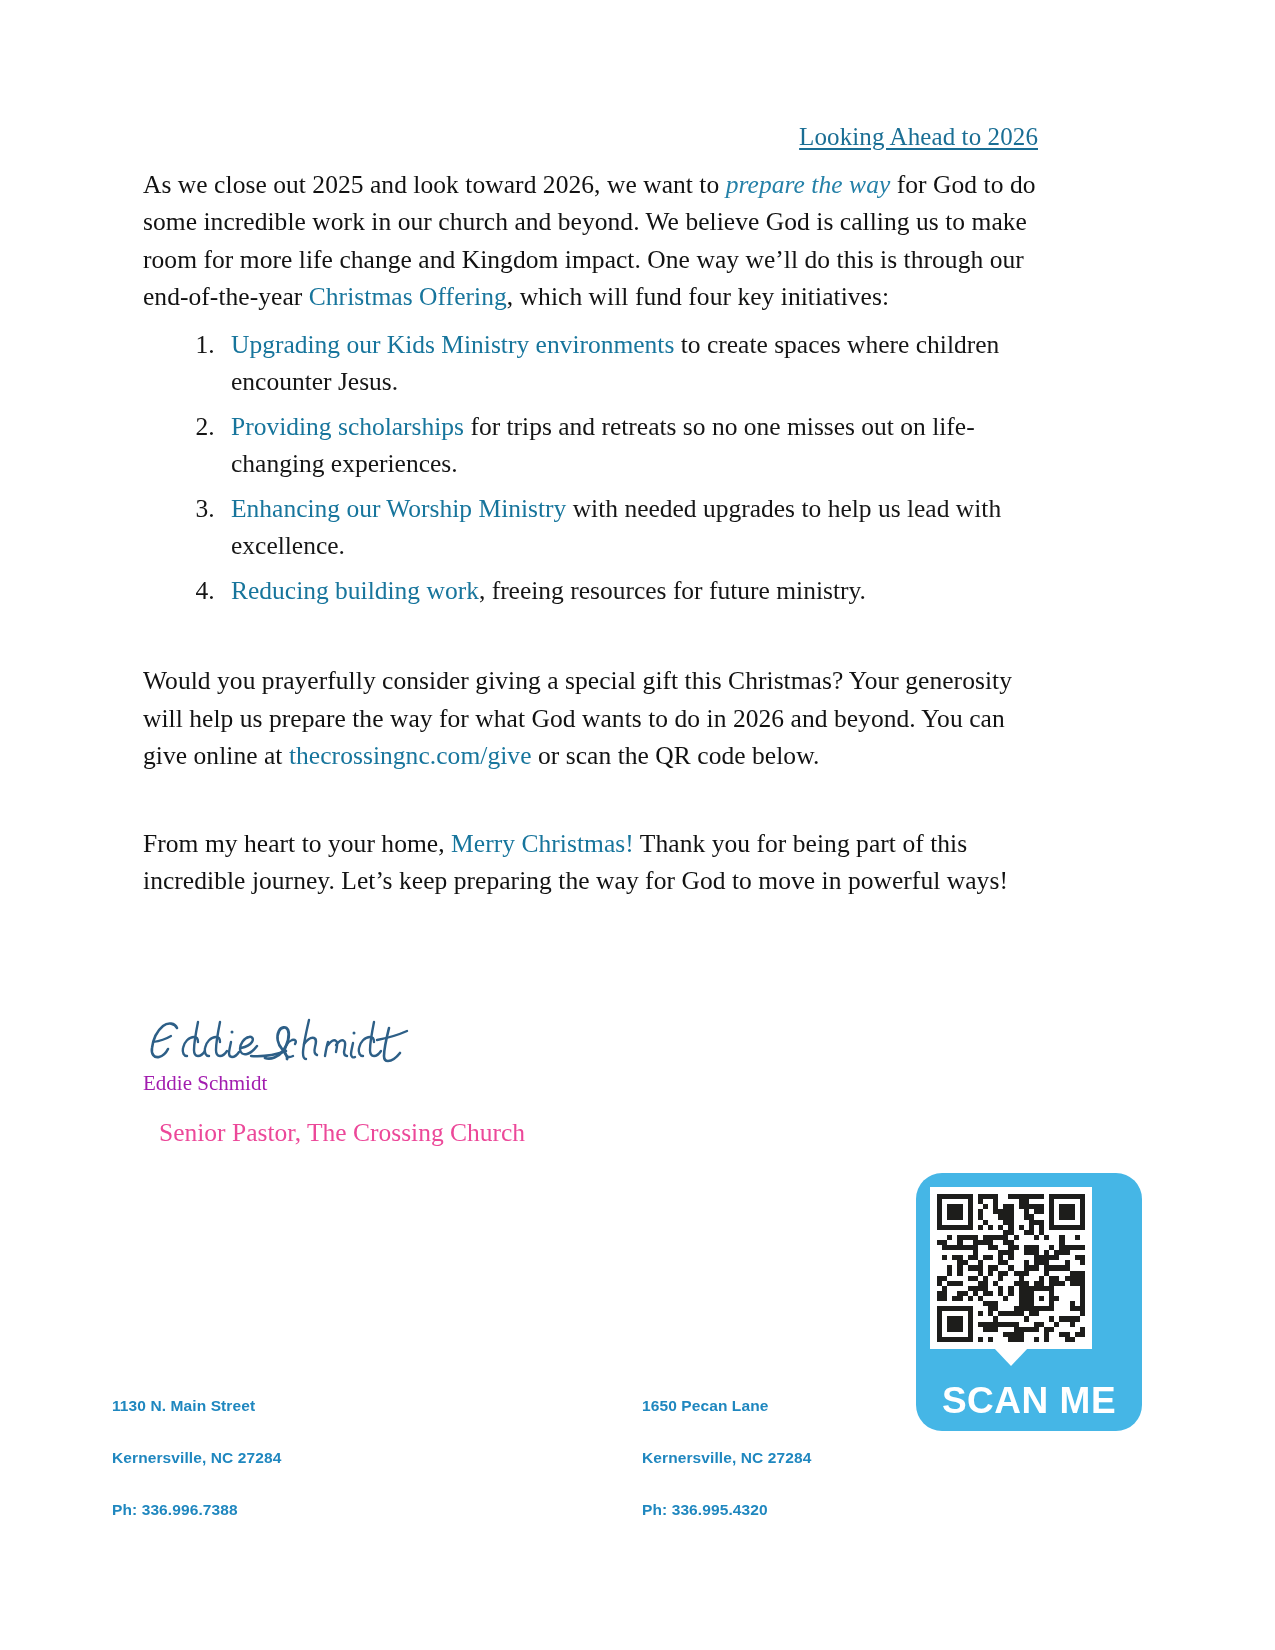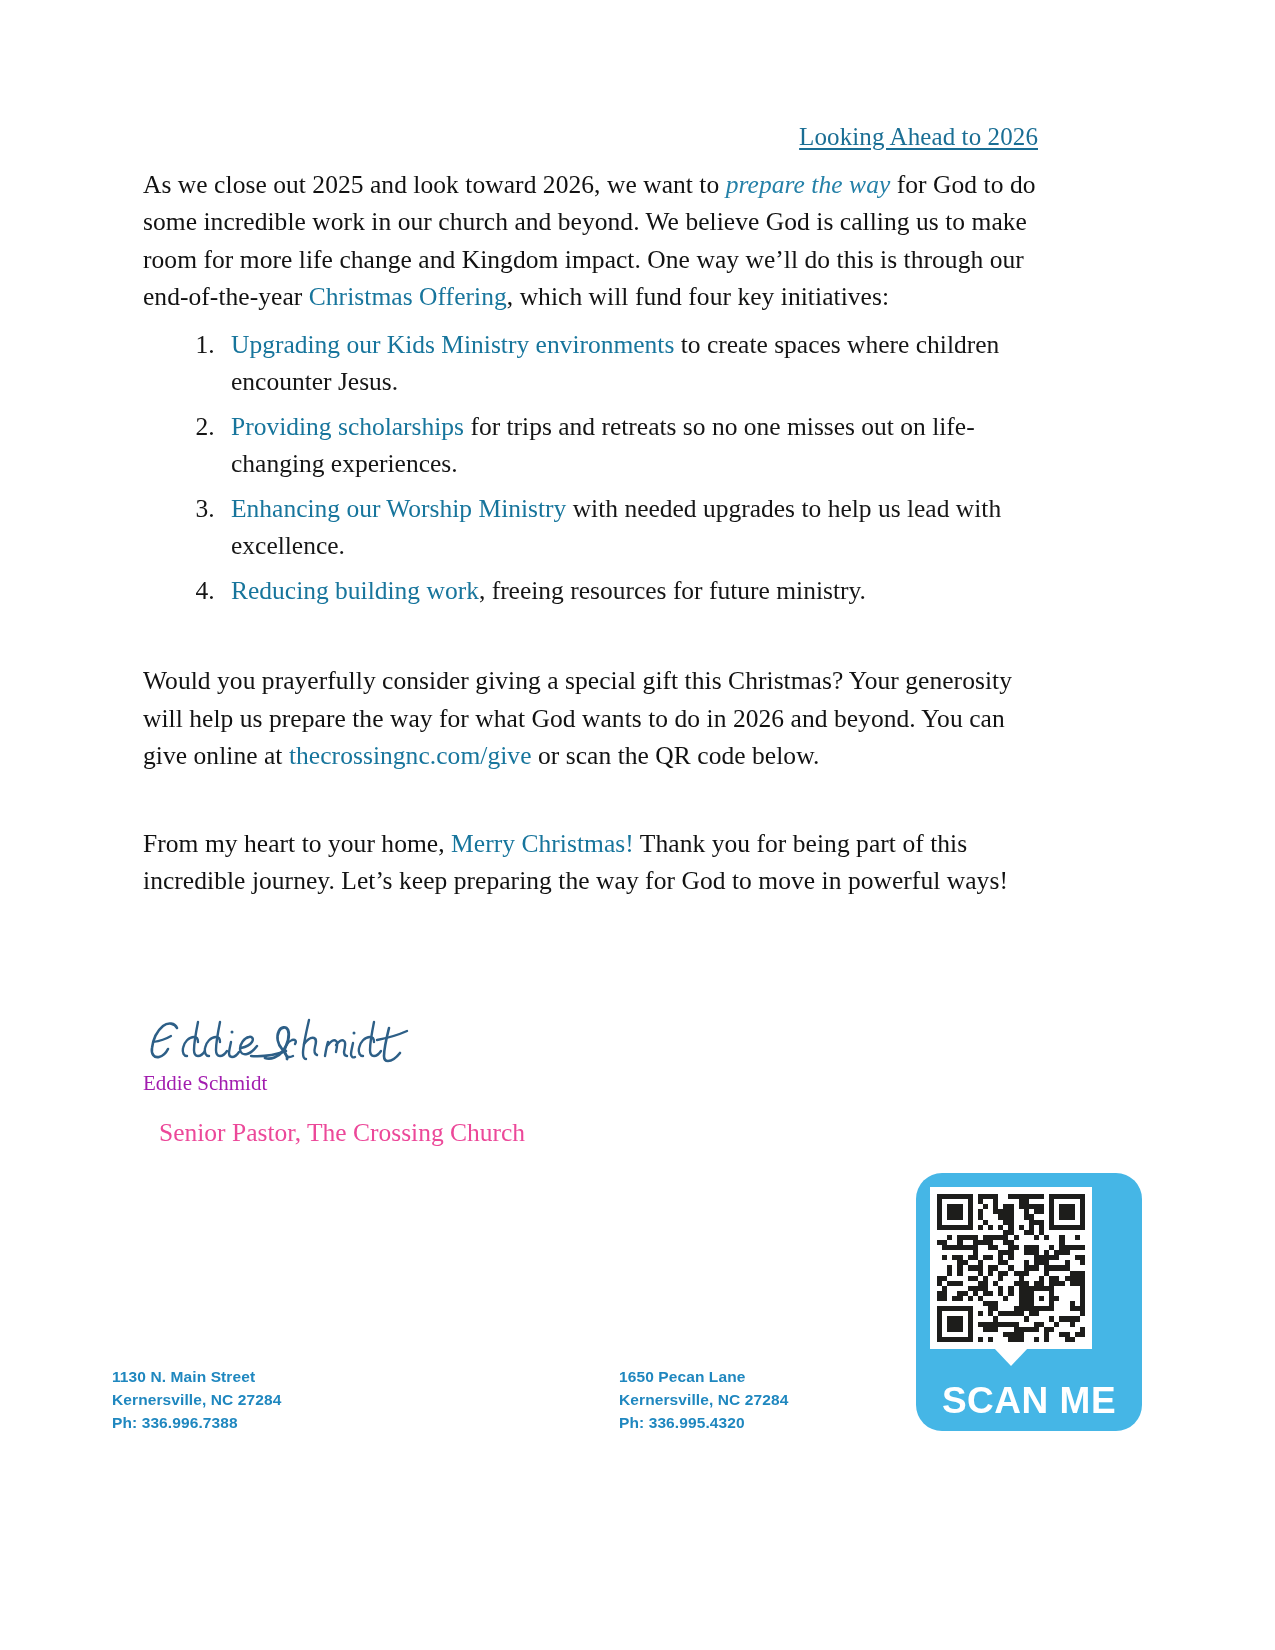--- a/index.html
+++ b/index.html
@@ -86,22 +86,22 @@
   .addr {
     position: absolute;
     font-family: "Liberation Sans", "DejaVu Sans", sans-serif;
     font-weight: bold;
     font-size: 15.5px;
     line-height: 23px;
     color: #1f87bf;
     letter-spacing: 0.1px;
   }
   .addr-left  { left: 112px; top: 1365px; }
-  .addr-right { left: 619px; top: 1365px; }
-  .addr div { white-space: nowrap; }
+  .addr-right { left: 642px; top: 1365px; }
+  .addr div { white-space: nowrap; margin-top: 29px; }
 
   
   .qr-badge {
     position: absolute;
     left: 916px;
     top: 1173px;
     width: 226px;
     height: 258px;
     background: #45b6e6;
     border-radius: 26px;

